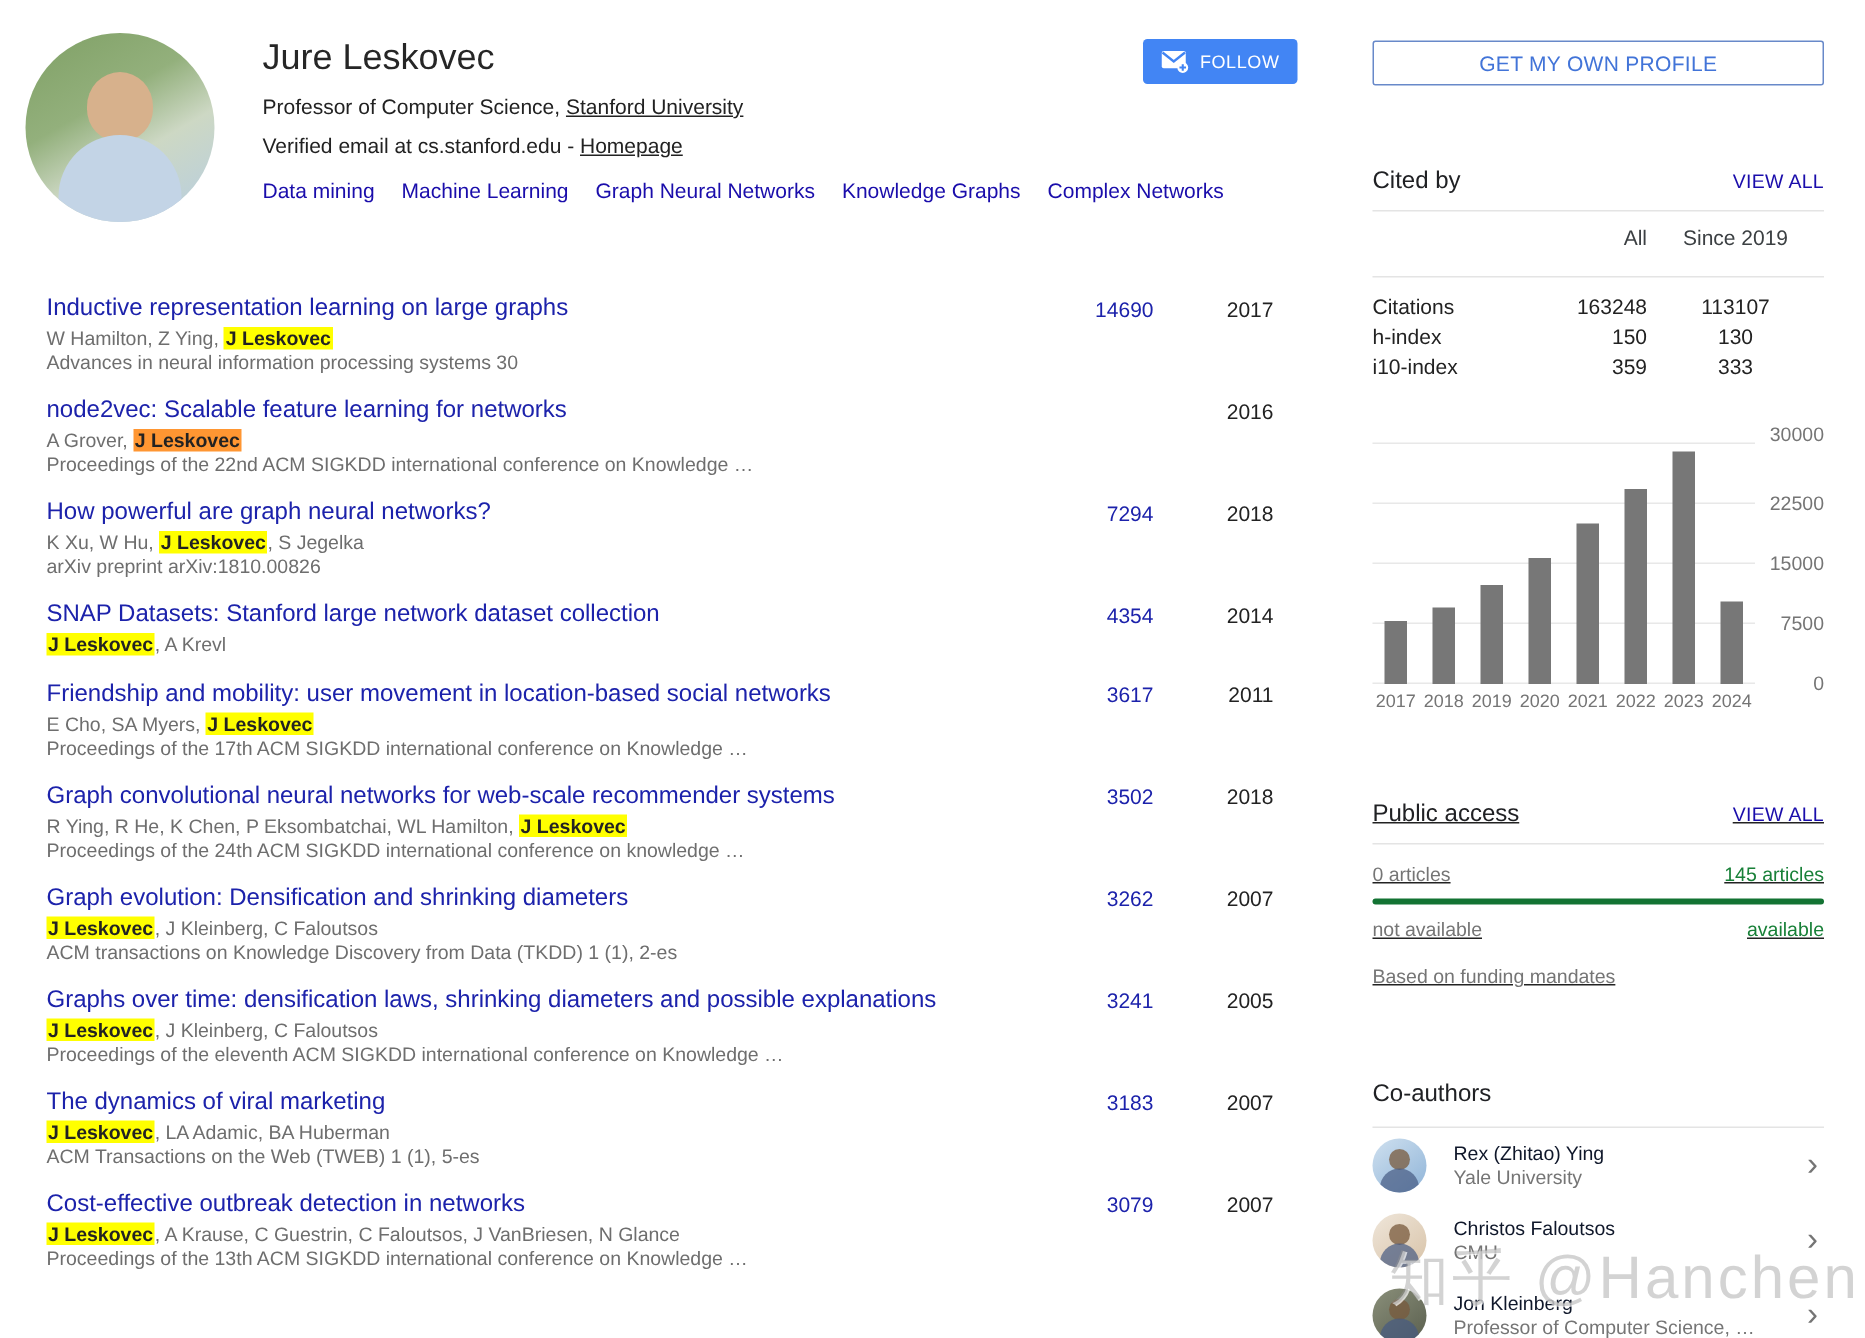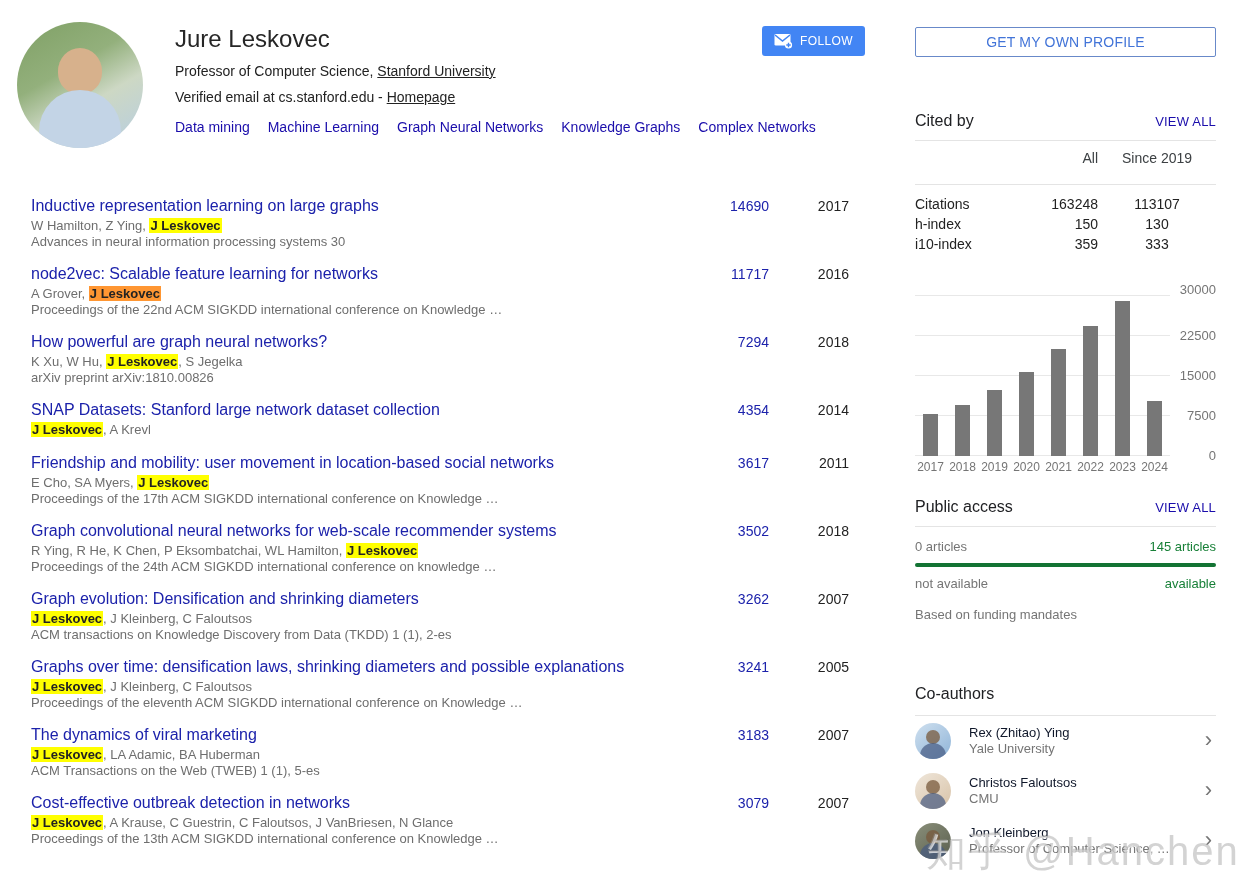--- a/index.html
+++ b/index.html
@@ -78,21 +78,21 @@
   .gridline { position:absolute; left:0; right:0; height:1px; background:#e8e8e8; }
   .bars { position:absolute; left:0; right:0; top:0; bottom:0; display:flex;
     align-items:flex-end; justify-content:space-between; }
   .bar-col { width:31px; display:flex; justify-content:center; }
   .bar { width:15px; background:#777; }
   .xlabels { display:flex; justify-content:space-between; margin-top:4px; }
   .xtick { width:31px; text-align:center; font-size:12px; color:#757575; }
   .ylabels { width:46px; position:relative; height:160px; }
   .ytick { position:absolute; right:0; font-size:13px; color:#757575; line-height:16px; }
 
-  .pa-section { margin-top:24px; }
+  .pa-section { margin-top:60px;text-decoration:underline; }
   .pa-section .divider { margin-top:10px; }
   .pa-counts { display:flex; justify-content:space-between; margin-top:12px; font-size:13px; }
   .pa-zero { color:#757575; }
   .pa-green { color:#188038; }
   .pa-bar { height:4px; background:#137333; border-radius:2px; margin-top:9px; }
   .pa-labels { display:flex; justify-content:space-between; margin-top:9px; font-size:13px; }
   .pa-note { margin-top:16px; font-size:13px; color:#757575; }
 
   .coauthors-section { margin-top:63px; }
   .coauthors-section .divider { margin-top:12px; }
@@ -167,21 +167,20 @@
             <div class="col-cited"><a class="pub-cited-link">14690</a></div>
             <div class="col-year pub-year">2017</div>
           </div>
 
           <div class="pub-row">
             <div class="pub-main">
               <a class="pub-title">node2vec: Scalable feature learning for networks</a>
               <div class="pub-authors"><span>A Grover, </span><span class="hl hl-orange">J Leskovec</span><span></span></div>
               <div class="pub-venue">Proceedings of the 22nd ACM SIGKDD international conference on Knowledge …</div>
             </div>
-            <div class="col-cited"><a class="pub-cited-link">11717</a></div>
             <div class="col-year pub-year">2016</div>
           </div>
 
           <div class="pub-row">
             <div class="pub-main">
               <a class="pub-title">How powerful are graph neural networks?</a>
               <div class="pub-authors"><span>K Xu, W Hu, </span><span class="hl hl-yellow">J Leskovec</span><span>, S Jegelka</span></div>
               <div class="pub-venue">arXiv preprint arXiv:1810.00826</div>
             </div>
             <div class="col-cited"><a class="pub-cited-link">7294</a></div>

